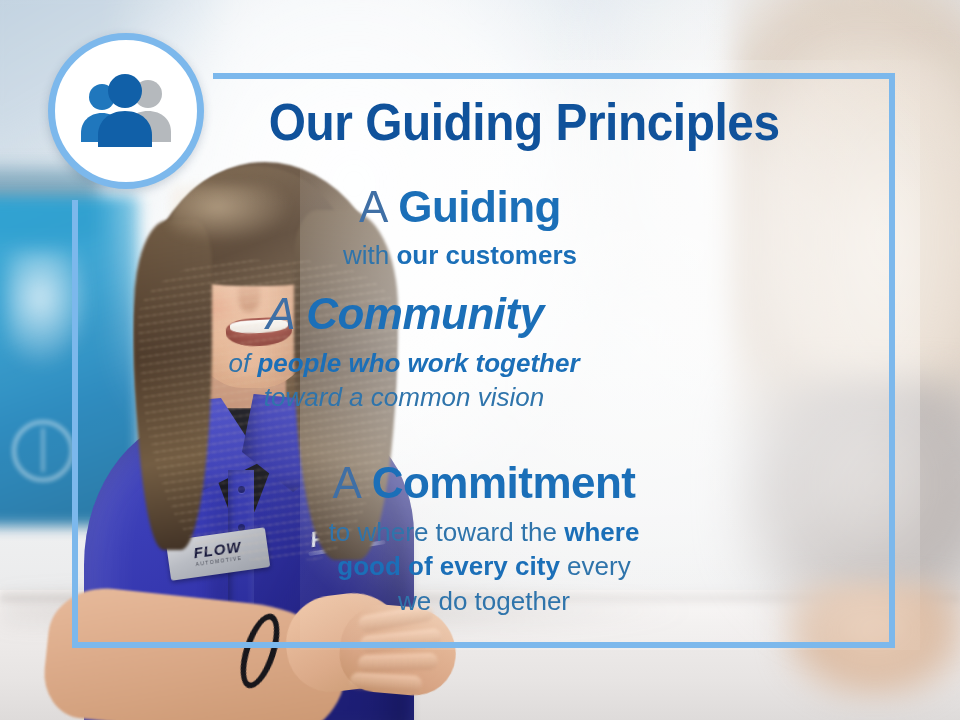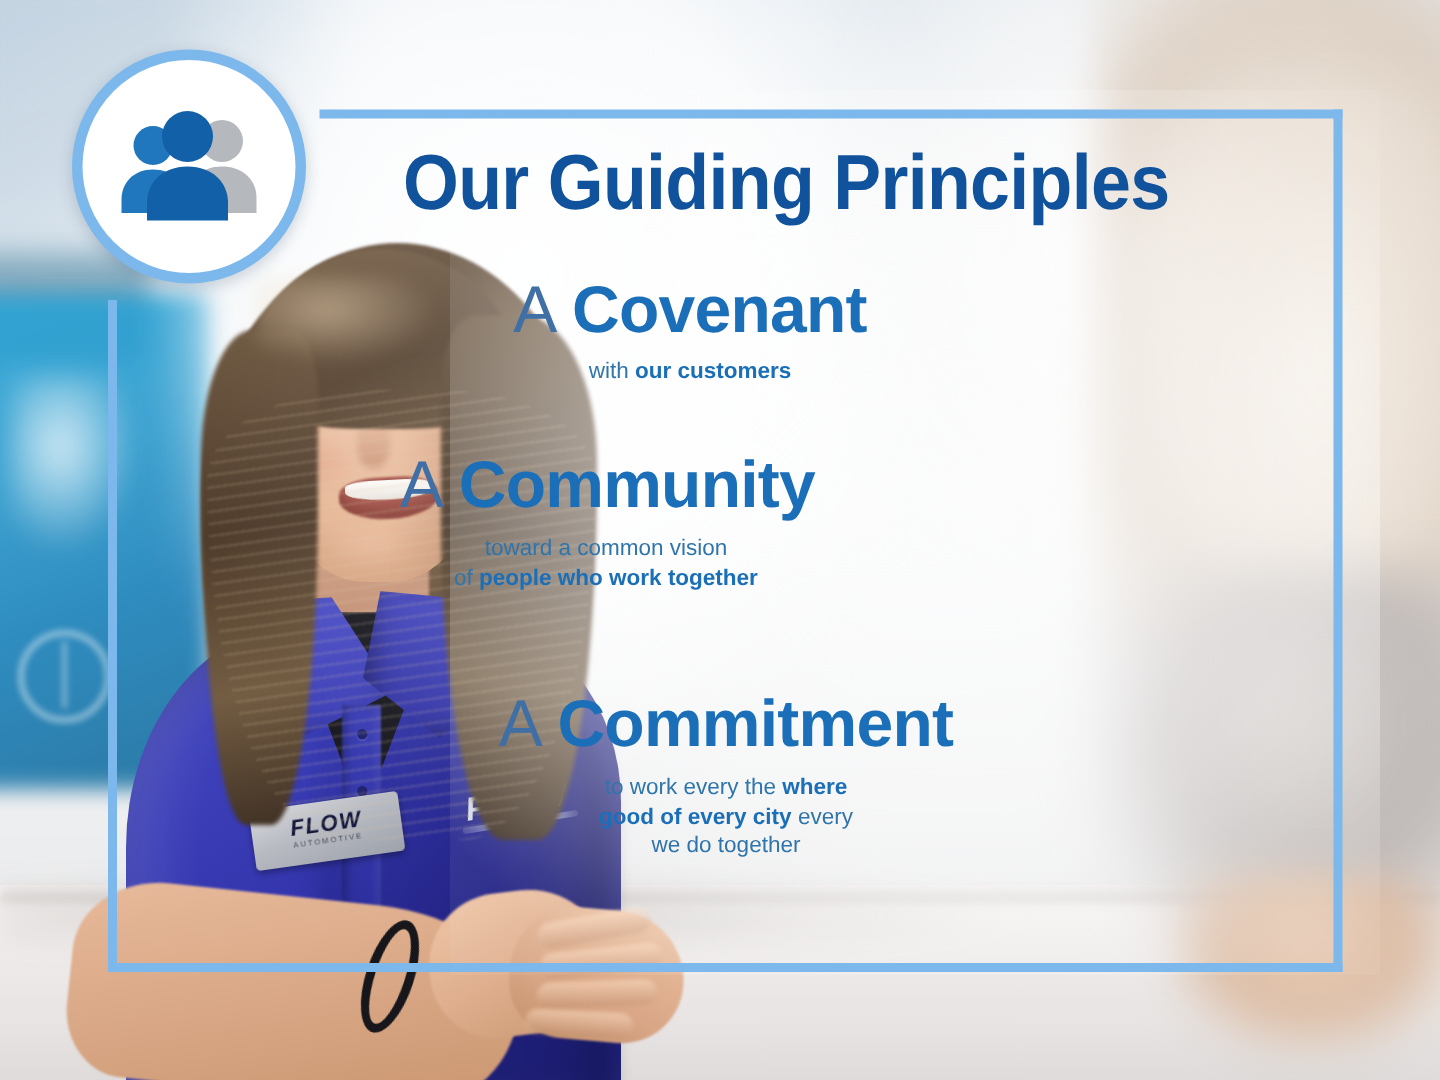--- a/index.html
+++ b/index.html
@@ -347,33 +347,33 @@
     font-family:"Liberation Sans",sans-serif;
     font-size:44px;
     line-height:1.02;
     white-space:nowrap;
   }
   .p-head .art{font-weight:400;color:#3f6fa5;letter-spacing:0;}
   .p-head .word{font-weight:bold;color:#1b6fb8;letter-spacing:-0.5px;}
 
   .p-sub{
     font-family:"Liberation Sans",sans-serif;
-    font-size:15px;
+    font-size:26px;
     line-height:1.32;
     color:#2f74ab;
     font-weight:400;
     white-space:nowrap;
   }
   .p-sub b{font-weight:bold;color:#1b6fb8;}
 
   
   #p1{left:0;top:185px;width:920px;text-align:center;}
   #p1 .p-sub{margin-top:8px;}
 
-  #p2{left:0;top:302px;width:816px;text-align:center;}
+  #p2{left:0;top:292px;width:816px;text-align:center;font-style:italic;}
   #p2 .p-head{padding-right:6px;}
   #p2 .p-sub{margin-top:9px;padding-right:8px;}
 
   #p3{left:0;top:461px;width:968px;text-align:center;}
   #p3 .p-head{padding-right:0px;}
   #p3 .p-sub{margin-top:9px;padding-right:0px;}
 
   .sub-line{display:block;}
 </style>
 </head>
@@ -477,44 +477,44 @@
     </svg>
   </div>
 
   <div class="content">
 
     <div class="title">Our Guiding Principles</div>
 
     <div class="principle" id="p1">
       <div class="p-head">
         <span class="art">A </span>
-        <span class="word">Covenant</span>
+        <span class="word">Guiding</span>
       </div>
       <div class="p-sub">
           <span class="sub-line"><span>with </span><b>our customers</b></span>
         </div>
     </div>
 
     <div class="principle" id="p2">
       <div class="p-head">
         <span class="art">A </span>
         <span class="word">Community</span>
       </div>
       <div class="p-sub">
+          <span class="sub-line"><span>of </span><b>people who work together</b></span>
           <span class="sub-line"><span>toward a common vision</span></span>
-          <span class="sub-line"><span>of </span><b>people who work together</b></span>
         </div>
     </div>
 
     <div class="principle" id="p3">
       <div class="p-head">
         <span class="art">A </span>
         <span class="word">Commitment</span>
       </div>
       <div class="p-sub">
-          <span class="sub-line"><span>to work every the </span><b>where</b></span>
+          <span class="sub-line"><span>to where toward the </span><b>where</b></span>
           <span class="sub-line"><b>good of every city</b><span> every</span></span>
           <span class="sub-line"><span>we do together</span></span>
         </div>
     </div>
 
   </div>
 </div>
 
 </body></html>

